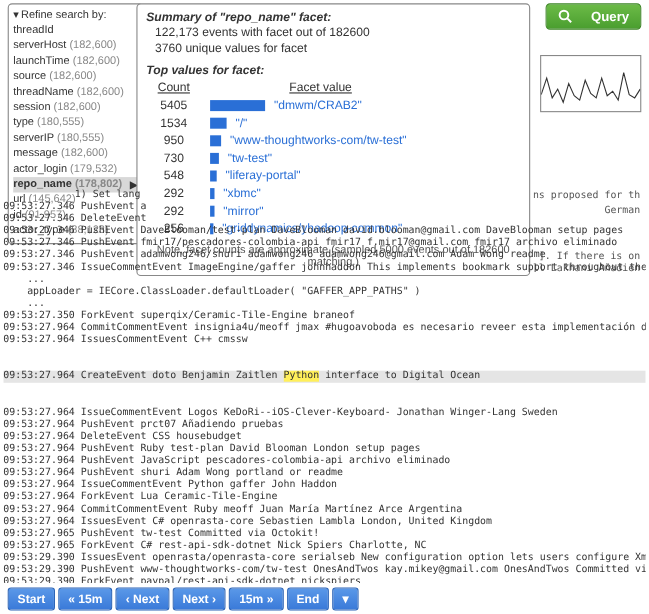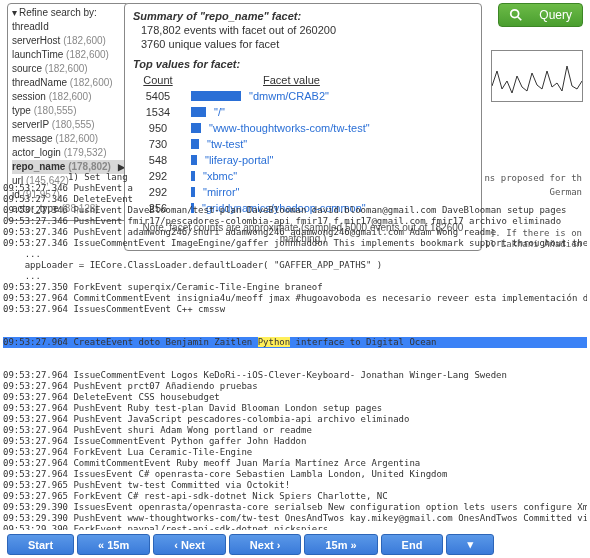--- a/index.html
+++ b/index.html
@@ -1,18 +1,18 @@
 <!DOCTYPE html>
 <html><head>
 <meta charset="utf-8">
 <style>
   html,body{margin:0;padding:0;font-family:Arial,Helvetica,sans-serif;font-size:11px;color:#333;background:#fff}
   .page{position:relative;width:590px;height:558px;overflow:hidden}
   .topbar{position:absolute;top:3px;right:7px}
-  .btn-query{background:#4a9e2f;background:linear-gradient(#6cbb47,#4a9e2f);color:#fff;border:1px solid #3d8626;border-radius:4px;padding:4px 10px;font-size:12px;font-weight:normal;cursor:pointer;display:flex;align-items:center;gap:16px}
+  .btn-query{background:#4a9e2f;background:linear-gradient(#6cbb47,#4a9e2f);color:#fff;border:1px solid #3d8626;border-radius:4px;padding:4px 10px;font-size:12px;font-weight:bold;cursor:pointer;display:flex;align-items:center;gap:16px}
   .btn-query svg{width:14px;height:14px}
   .chart{position:absolute;top:50px;right:7px;width:90px;height:50px;border:1px solid #888}
   .refine-panel{position:absolute;top:3px;left:7px;width:113px;border:1px solid #888;border-radius:4px;background:#fff;padding:3px 4px 4px 4px}
   .refine-title{font-size:10px;display:flex;align-items:center;gap:2px}
   .refine-list{margin-top:2px}
   .refine-item{font-size:10px;line-height:14px;cursor:pointer;white-space:nowrap;overflow:hidden}
   .refine-item.active{background:#d8d8d8;font-weight:bold}
   .refine-count{color:#888}
   .refine-item .arrow{float:right;font-size:9px}
   .facet-panel{position:absolute;top:3px;left:124px;width:340px;border:1px solid #888;border-radius:4px;background:#fff;padding:6px 8px}
@@ -23,24 +23,24 @@
   .facet-head{display:flex;font-size:11px;text-decoration:underline;margin-bottom:2px}
   .facet-head .c1{width:50px;text-align:center;margin-right:20px}
   .facet-head .c2{width:60px}
   .facet-row{display:flex;align-items:center;font-size:11px;line-height:16px}
   .facet-row .count{width:50px;text-align:center;margin-right:8px}
   .facet-row .bar{height:10px;background:#2a6fd6;margin-right:8px}
   .facet-row .val{color:#2a6fd6;cursor:pointer}
   .facet-note{text-align:center;font-size:10px;color:#555;margin-top:6px}
   .log-area{position:absolute;top:150px;left:3px;right:3px;bottom:28px;font-family:Menlo,Consolas,monospace;font-size:9px;line-height:11px;color:#333;white-space:pre;overflow:hidden}
   .log-line{white-space:pre}
-  .log-line.hl{background:#3b82f6}
+  .log-line.hl{background:#e5e5e5}
   .hlword{background:#ffef5a}
   .bottombar{position:absolute;bottom:3px;left:7px;display:flex;gap:3px}
-  .bbtn{background:#3a7ad9;background:linear-gradient(#5a98e8,#3a7ad9);color:#fff;border:1px solid #2c65b8;border-radius:3px;padding:3px 20px;font-size:11px;font-weight:bold;cursor:pointer}
+  .bbtn{background:#3a7ad9;background:linear-gradient(#5a98e8,#3a7ad9);color:#fff;border:1px solid #2c65b8;border-radius:3px;padding:3px 8px;font-size:11px;font-weight:bold;cursor:pointer}
   .bg-text{position:absolute;font-family:Menlo,Consolas,monospace;font-size:9px;color:#555}
 </style>
 </head>
 <body>
 <div class="page">
 
 <div class="bg-text" style="top:173px;right:8px">ns proposed for th</div>
 <div class="bg-text" style="top:187px;right:8px">German</div>
 <div class="bg-text" style="top:228px;right:8px">]. If there is on</div>
 <div class="bg-text" style="top:239px;right:8px">ll Lakhani Añadien</div>
@@ -79,21 +79,21 @@
         <div class="refine-item">actor_login <span class="refine-count">(179,532)</span></div>
         <div class="refine-item active">repo_name <span class="refine-count">(178,802)</span><span class="arrow">▶</span></div>
         <div class="refine-item">url <span class="refine-count">(145,642)</span></div>
         <div class="refine-item">id <span class="refine-count">(91,957)</span></div>
         <div class="refine-item">actor_type <span class="refine-count">(88,123)</span></div>
       </div>
 </div>
 
 <div class="facet-panel">
   <div class="facet-title">Summary of "repo_name" facet:</div>
-  <div class="facet-sub">178,802 events with facet out of 260200</div>
+  <div class="facet-sub">122,173 events with facet out of 182600</div>
   <div class="facet-sub">3760 unique values for facet</div>
   <div class="facet-top">Top values for facet:</div>
   <div class="facet-table">
     <div class="facet-head">
       <span class="c1">Count</span>
       <span class="c2" style="width:60px"></span>
       <span>Facet value</span>
     </div>
     <div id="facet-rows">
           <div class="facet-row">

